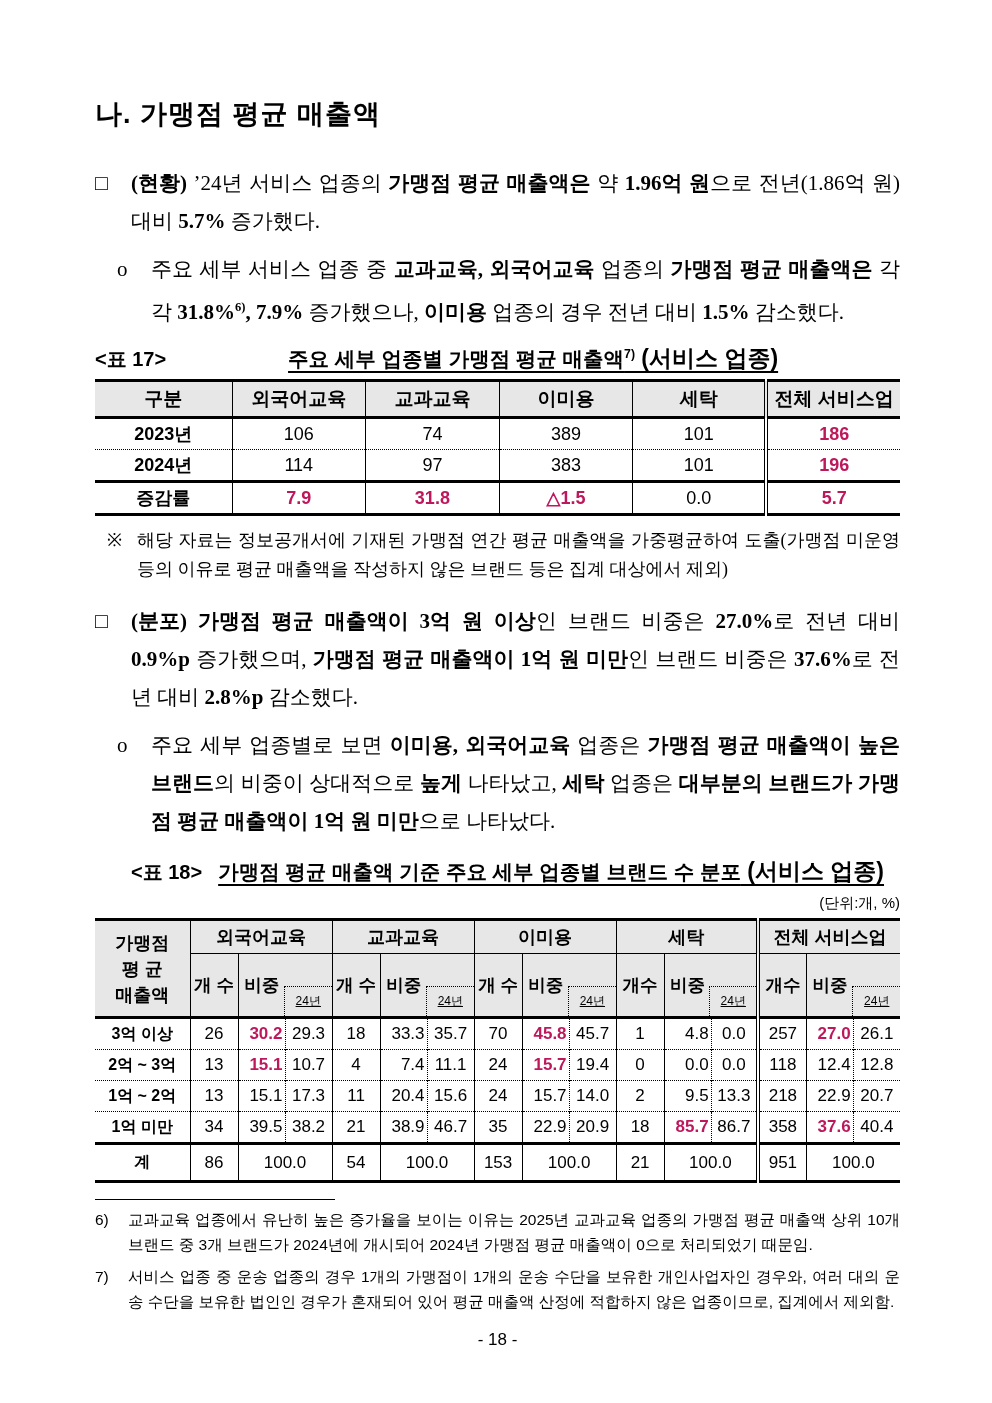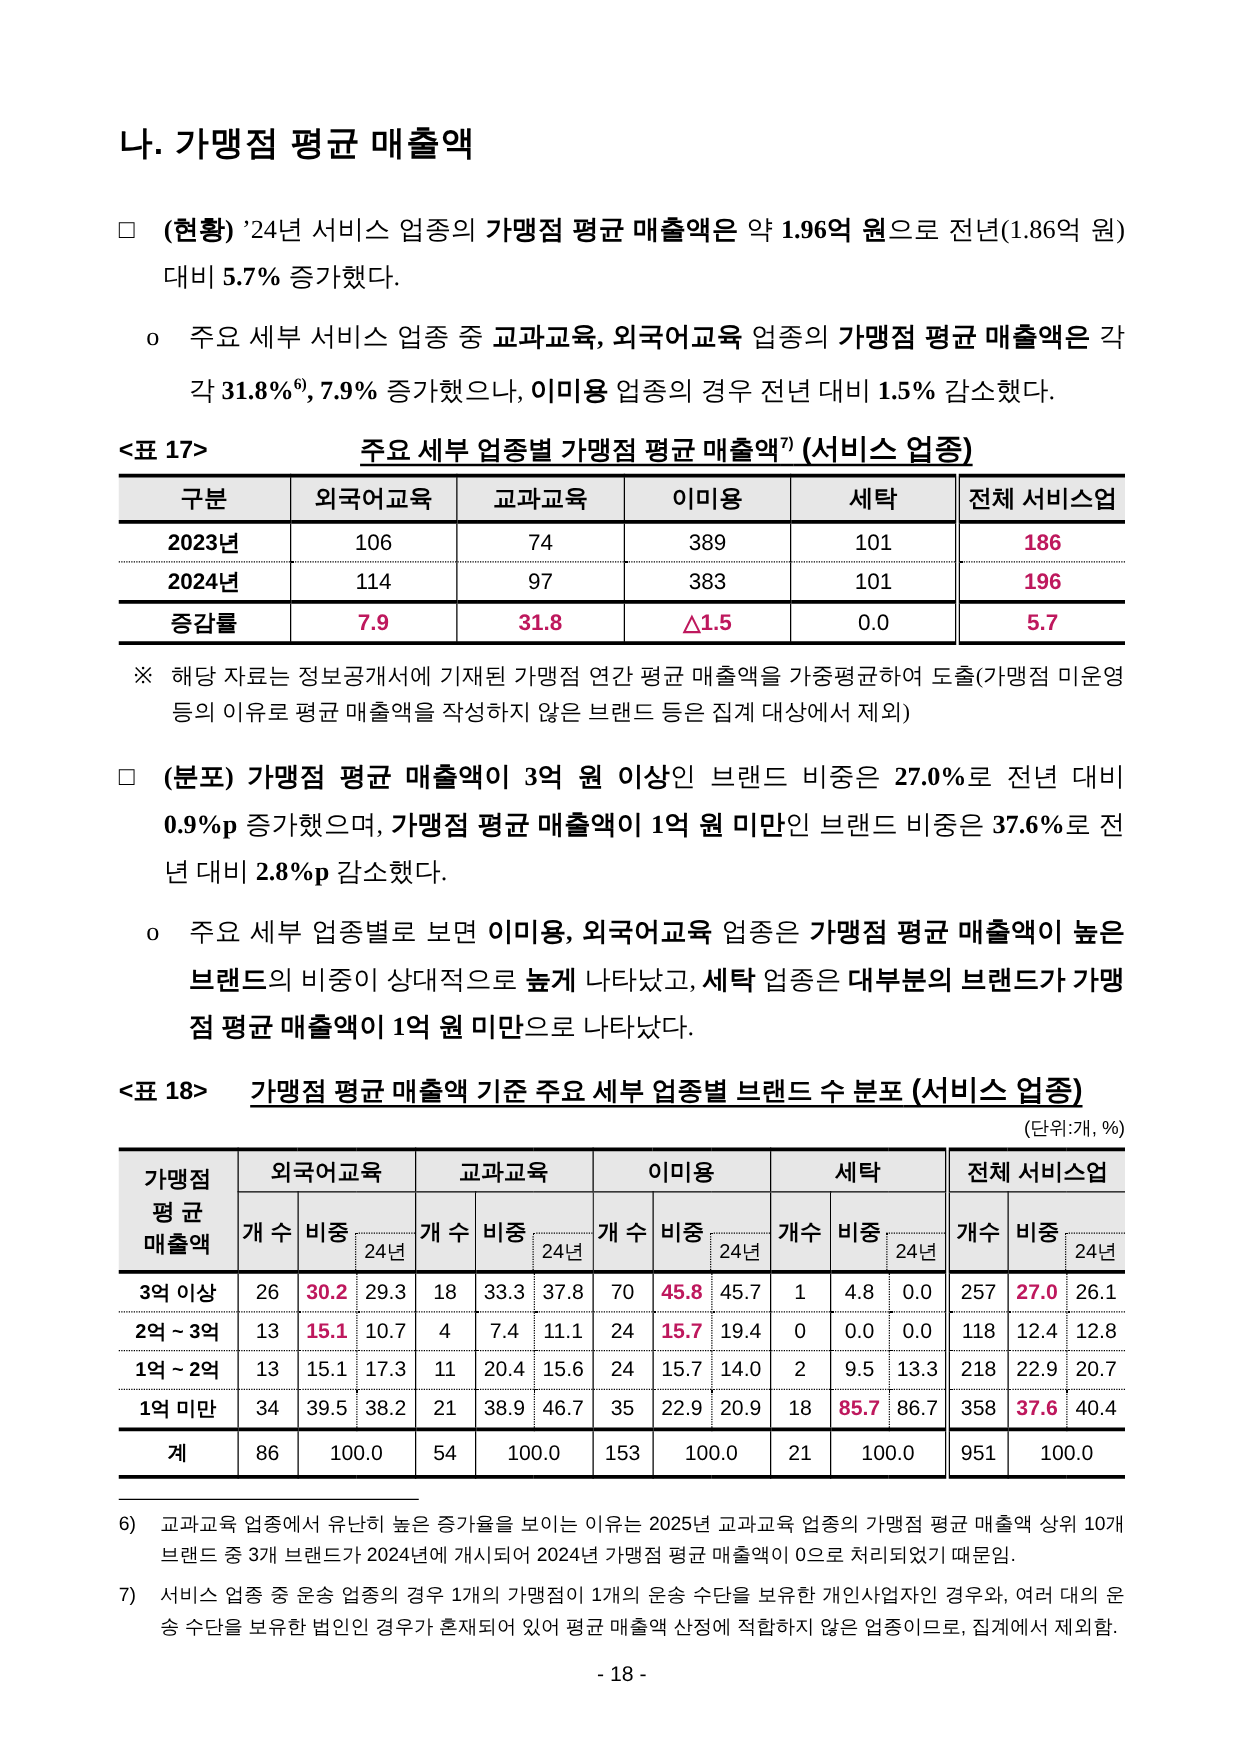--- a/index.html
+++ b/index.html
@@ -24,21 +24,21 @@
 
   .p1 { margin-top:32px; }
   .p2 { margin-top:10px; }
   .p3 { margin-top:18px; }
   .p4 { margin-top:10px; }
 
   .tbl-caption {
     display:flex; align-items:baseline; margin-top:12px;
     font-family:"Liberation Sans", sans-serif; font-weight:bold;
   }
-  .tbl-caption.t18 { margin-top:16px; }
+  .tbl-caption.t18 { margin-top:16px;margin-left:36px; }
   .tbl-label { font-size:20px; white-space:nowrap; }
   .tbl-title {
     flex:1; text-align:center; font-size:20.5px;
     text-decoration:underline; text-decoration-thickness:1.5px; text-underline-offset:5px;
   }
   .tbl-title-suffix { font-size:23px; }
 
   .unit {
     text-align:right; font-family:"Liberation Sans", sans-serif;
     font-size:15px; margin-top:6px; line-height:20px;
@@ -66,26 +66,26 @@
   #t18 th.corner div { line-height:26px; }
   #t18 th.gname { height:32px; font-size:18px; border-bottom:1.5px solid #000; border-left:1.5px solid #000; }
   #t18 th.gname.g4 { border-left:4px double #000; }
   #t18 th.cnt { height:62px; font-size:17.5px; border-bottom:3px solid #000; border-left:1.5px solid #000; }
   #t18 th.cnt.g4 { border-left:4px double #000; }
   #t18 th.sharewrap { position:relative; border-bottom:3px solid #000; border-left:1.5px solid #000; height:62px; }
   #t18 .share-label { position:absolute; left:0; top:0; width:50%; height:100%;
     display:flex; align-items:center; justify-content:center; font-size:17.5px; font-weight:bold; }
   #t18 .y24box { position:absolute; right:0; bottom:0; width:50%; height:46%;
     border-top:1px dotted #000; border-left:1px dotted #000;
-    display:flex; align-items:center; justify-content:center; font-size:16px; font-weight:normal; }
+    display:flex; align-items:center; justify-content:center; font-size:12px; font-weight:normal;text-decoration:underline; }
   #t18 tbody td { height:30px; }
   #t18 tbody td.rowlabel { font-weight:bold; font-size:16px; }
   #t18 tbody td.c0 { border-left:1.5px solid #000; }
   #t18 tbody td.c0.g4 { border-left:4px double #000; }
-  #t18 tbody td.c1 { border-left:1.5px solid #000; }
+  #t18 tbody td.c1 { border-left:1.5px solid #000;text-align:right; }
   #t18 tbody td.c2 { border-left:1px dotted #000; }
   #t18 tbody tr + tr td { border-top:1px dotted #000; }
   #t18 tbody tr.total td { border-top:3px solid #000; height:35px; }
   #t18 tbody td.merged { border-left:1.5px solid #000; }
 
   .note { display:flex; margin-top:10px; font-size:18px; line-height:29px; text-align:justify; padding-left:12px; }
   .note .marker { flex:0 0 30px; }
   .note .ntext { flex:1; }
 
   .fnsep { width:240px; border-top:1.5px solid #000; margin-top:16px; }
@@ -248,21 +248,21 @@
           </tr>
         </thead>
       <tbody>
           <tr>
             <td class="rowlabel">3억 이상</td>
             <td class="c0">26</td>
             <td class="c1 blue">30.2</td>
             <td class="c2">29.3</td>
             <td class="c0">18</td>
             <td class="c1">33.3</td>
-            <td class="c2">37.8</td>
+            <td class="c2">35.7</td>
             <td class="c0">70</td>
             <td class="c1 blue">45.8</td>
             <td class="c2">45.7</td>
             <td class="c0">1</td>
             <td class="c1">4.8</td>
             <td class="c2">0.0</td>
             <td class="c0 g4">257</td>
             <td class="c1 blue">27.0</td>
             <td class="c2">26.1</td>
           </tr>

